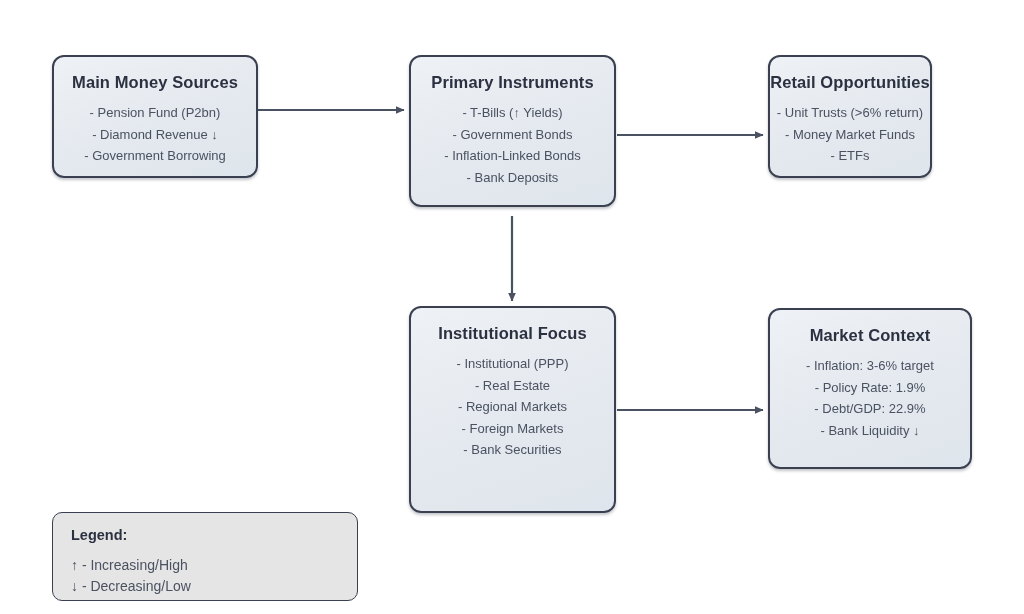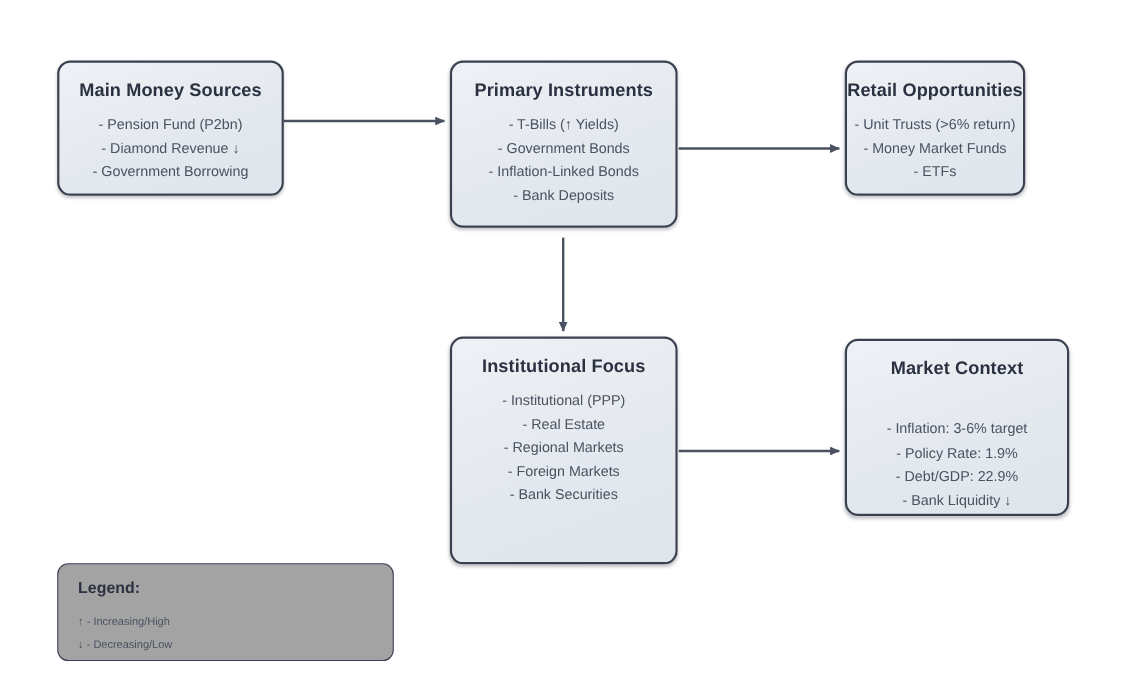--- a/index.html
+++ b/index.html
@@ -51,42 +51,42 @@
     color: #4a5160;
     text-align: center;
     line-height: 20.5px;
     white-space: nowrap;
   }
   
   #node-sources   { left: 52px;  top: 55px;  width: 206px; height: 123px; }
   #node-primary   { left: 409px; top: 55px;  width: 207px; height: 152px; }
   #node-retail    { left: 768px; top: 55px;  width: 164px; height: 123px; }
   #node-institutional { left: 409px; top: 306px; width: 207px; height: 207px; }
-  #node-market    { left: 768px; top: 308px; width: 204px; height: 161px; gap: 24px; }
+  #node-market    { left: 768px; top: 308px; width: 204px; height: 161px; }
 
   .legend-box {
     position: absolute;
     left: 52px;
     top: 512px;
     width: 306px;
     height: 89px;
     box-sizing: border-box;
     border: 1.6px solid #3a4050;
     border-radius: 10px;
-    background: #a3a3a3;
+    background: #e5e5e5;
     padding: 14px 0 0 18px;
   }
   .legend-title {
     font-size: 14.5px;
     font-weight: bold;
     color: #2b3140;
     margin-bottom: 12px;
   }
   .legend-row {
-    font-size: 10px;
+    font-size: 14px;
     color: #4a5160;
     line-height: 21px;
     white-space: nowrap;
   }
 </style>
 </head>
 <body>
 
 <svg id="canvas" width="1024" height="614" viewBox="0 0 1024 614" aria-hidden="true">
   <defs>

